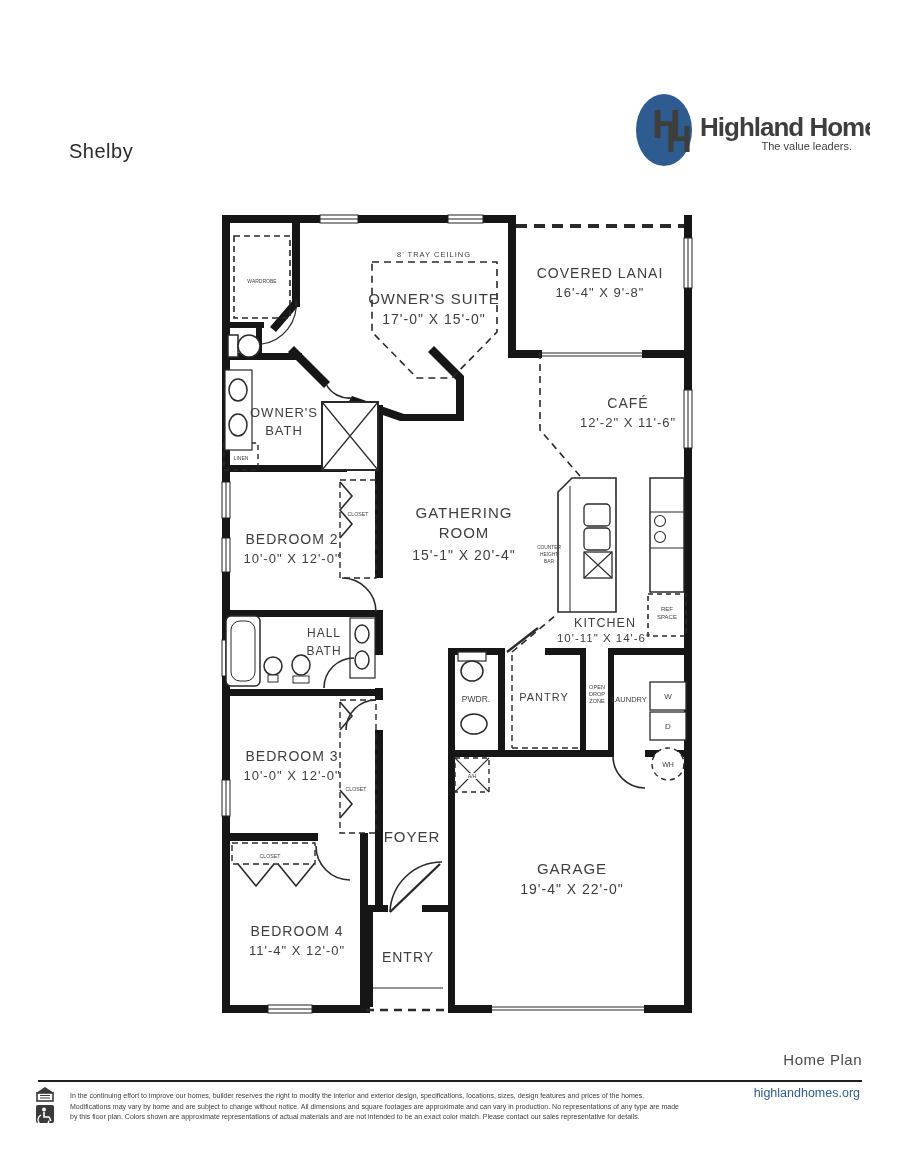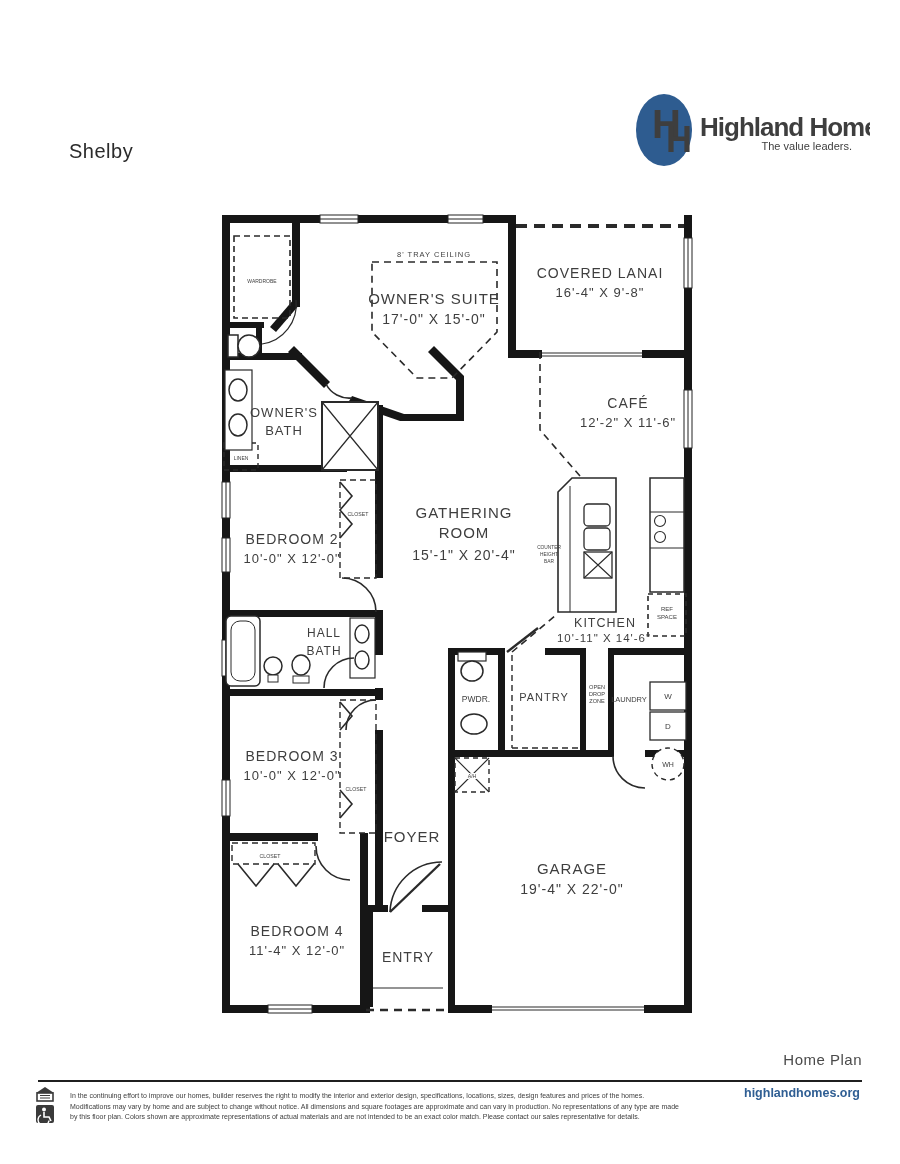--- a/index.html
+++ b/index.html
@@ -3,21 +3,21 @@
 <meta charset="utf-8">
 <style>
   html,body{margin:0;padding:0;background:#888;}
   #page{position:relative;width:900px;height:1164px;background:#ffffff;overflow:hidden;
         font-family:"Liberation Sans",sans-serif;}
   .abs{position:absolute;}
   #plan-title{left:55px;top:140px;font-size:20px;color:#2b2b2b;letter-spacing:.5px;margin-left:14px;}
   #logo{left:630px;top:88px;width:240px;height:80px;}
   #footer-homeplan{right:38px;top:1051px;font-size:15px;color:#4a4a4a;letter-spacing:.5px;}
   #footer-line{left:38px;top:1080px;width:824px;height:2px;background:#1f1f1f;}
-  #footer-site{right:40px;top:1086px;font-size:12.5px;font-weight:bold;color:#2f5e93;}
+  #footer-site{right:40px;top:1086px;font-size:12.5px;font-weight:normal;color:#2f5e93;}
   #disclaimer{left:70px;top:1091px;width:614px;font-size:7px;line-height:1.5;color:#3d3d3d;}
   #footer-icons{left:34px;top:1086px;width:24px;height:40px;}
   svg text{font-family:"Liberation Sans",sans-serif;fill:#3e3e3e;}
   .rm{letter-spacing:1px;}
 </style>
 </head>
 <body>
 
 <div id="page">
 

